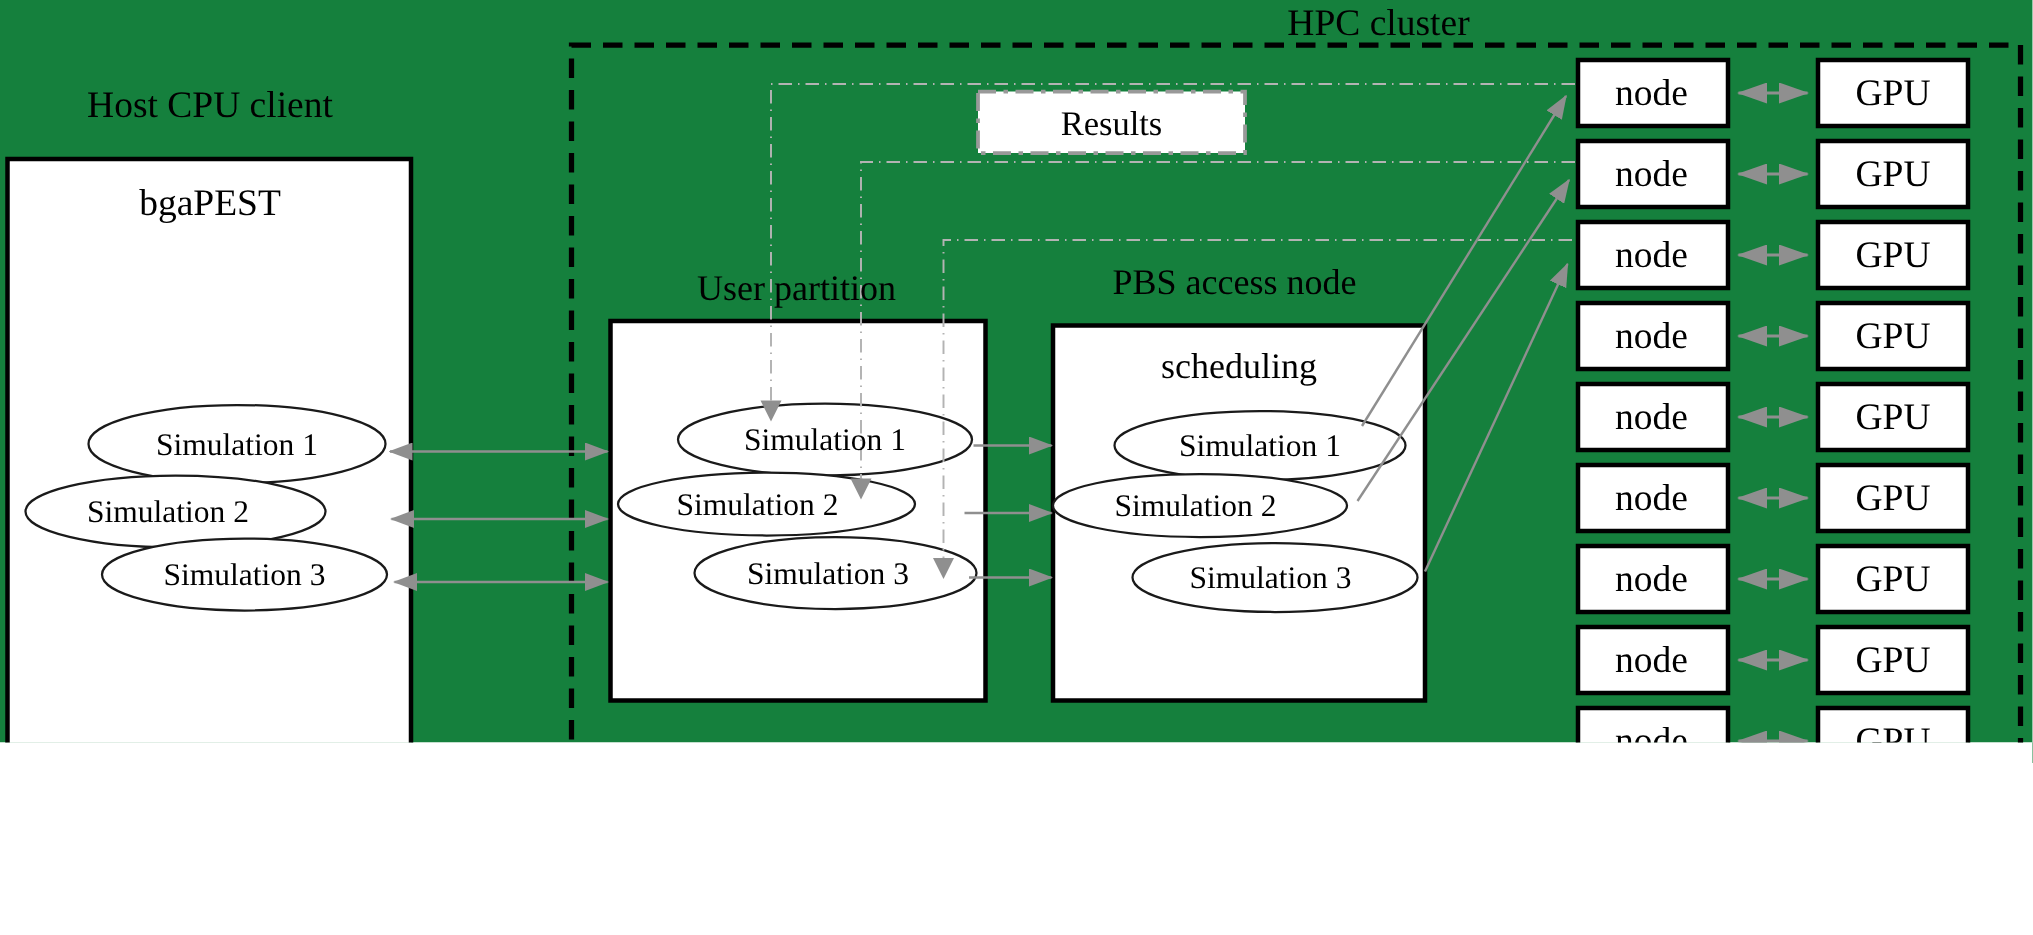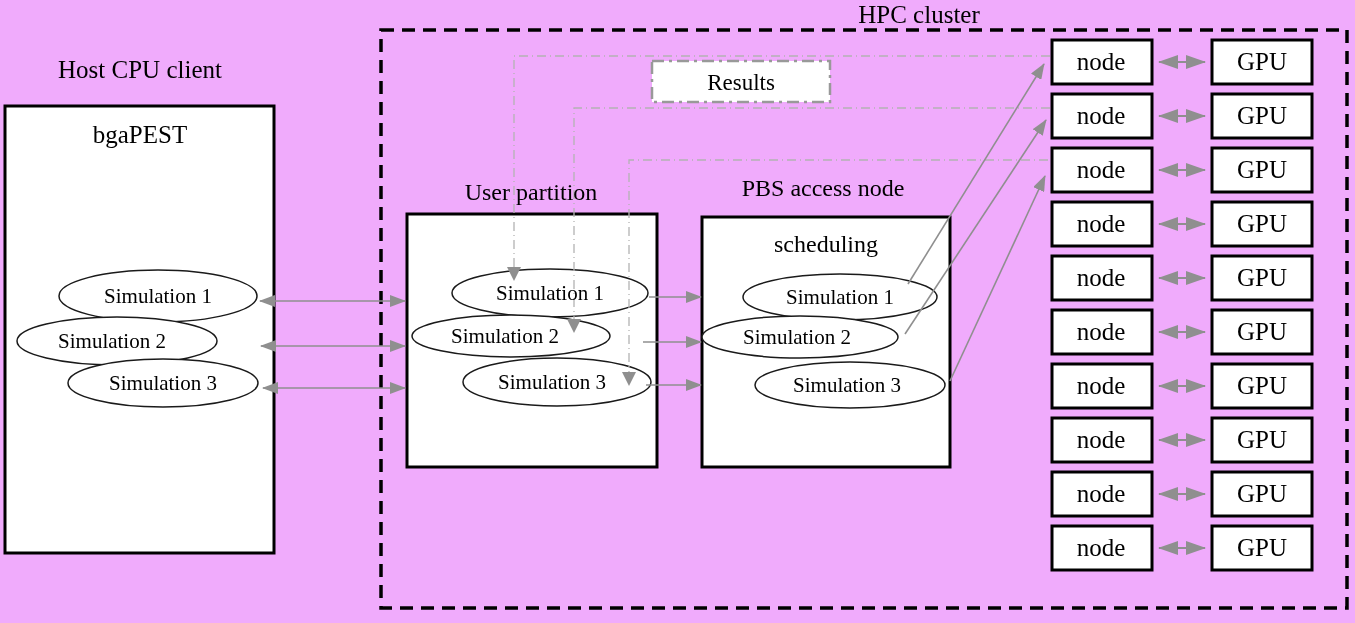--- a/index.html
+++ b/index.html
@@ -1,16 +1,16 @@
 <!DOCTYPE html>
 <html><head>
 <meta charset="utf-8">
 <style>
   html,body{margin:0;padding:0;background:#ffffff;}
-  .canvas{width:1355px;height:623px;position:relative;background:#f0abfc;}
+  .canvas{width:1355px;height:495px;position:relative;background:#15803d;}
   svg text{
     font-family:"Liberation Serif","DejaVu Serif",serif;
     fill:#000000;
   }
   .t25{font-size:25px;}
   .t24{font-size:24px;}
   .t23{font-size:23px;}
   .t21{font-size:21px;}
   .box{fill:#ffffff;stroke:#000000;stroke-width:3;}
   .thinbox{fill:#ffffff;stroke:#000000;stroke-width:3;}

